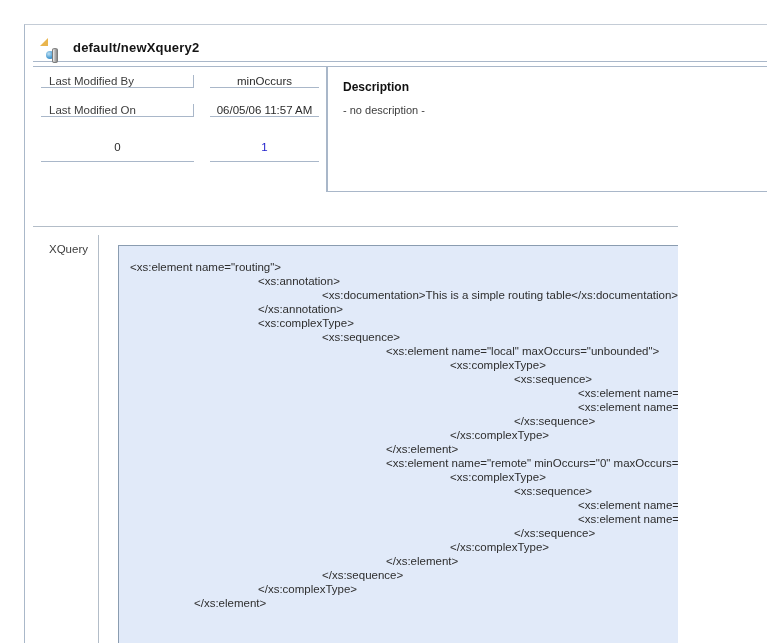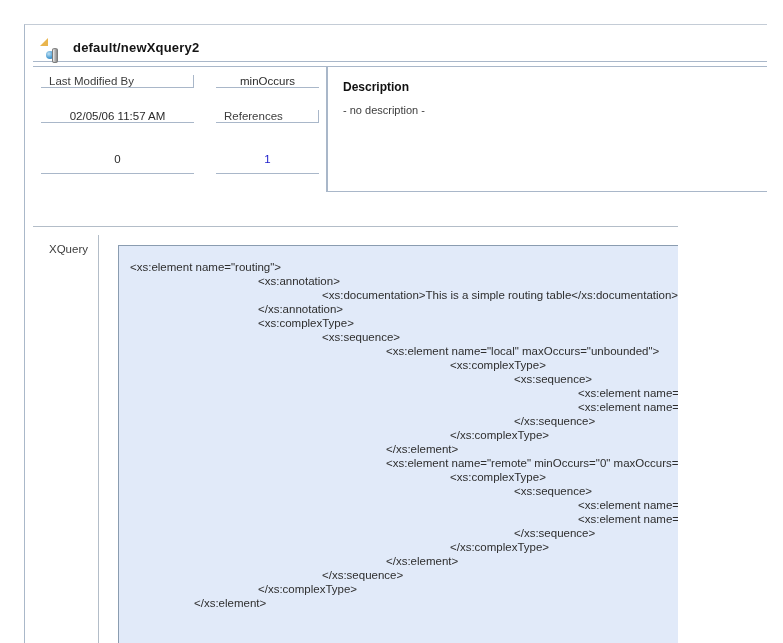--- a/index.html
+++ b/index.html
@@ -38,21 +38,20 @@
   .page-title { font-size: 13px; font-weight: bold; color: #141414; margin-left: 9px; letter-spacing: 0.2px; }
 
   
   .summary-table {
     position: absolute; left: 0; top: 33px; width: 295px; height: 126px;
     border-top: 1px solid #a9b7c9; border-right: 1px solid #a9b7c9;
     display: grid;
     grid-template-columns: 169px 1fr;
     grid-template-rows: repeat(4, 1fr);
     font-size: 11.5px;
-    gap: 6px;
   }
   .summary-table .cell {
     border-bottom: 1px solid #a9b7c9;
     display: flex; align-items: center;
   }
   .summary-table .label-cell { padding-left: 8px; border-right: 1px solid #a9b7c9; color: #3d3d3d; }
   .summary-table .value-cell { justify-content: center; color: #2b2b2b; }
   .link-value { color: #2222cc; cursor: pointer; }
 
   
@@ -122,23 +121,23 @@
       <span class="cyl"></span>
       <span class="tri"></span>
     </span>
     <span class="page-title">default/newXquery2</span>
   </div>
 
   <div class="summary-table">
     <div class="cell label-cell">Last Modified By</div>
     <div class="cell value-cell">minOccurs</div>
 
-    <div class="cell value-cell">02/05/06 11:57 AM</div>
+    <div class="cell label-cell">Last Modified On</div>
+    <div class="cell value-cell">06/05/06 11:57 AM</div>
 
-    <div class="cell label-cell">References</div>
     <div class="cell value-cell">0</div>
 
     <div class="cell value-cell">
       <span class="link-value">1</span>
     </div>
   </div>
 
   <div class="description-panel">
     <div class="desc-heading">Description</div>
     <div class="desc-body">- no description -</div>

